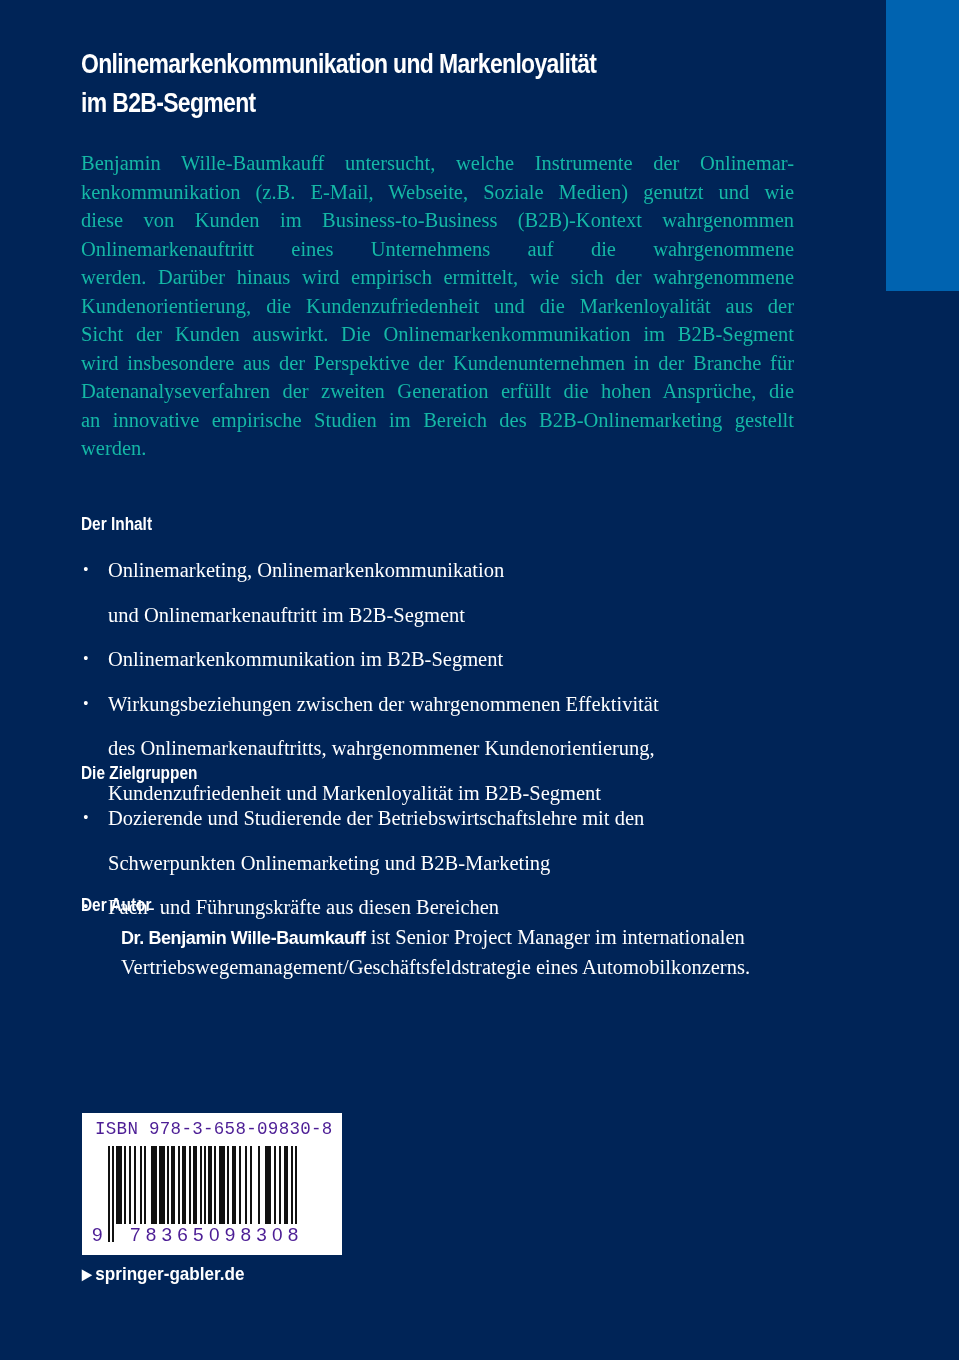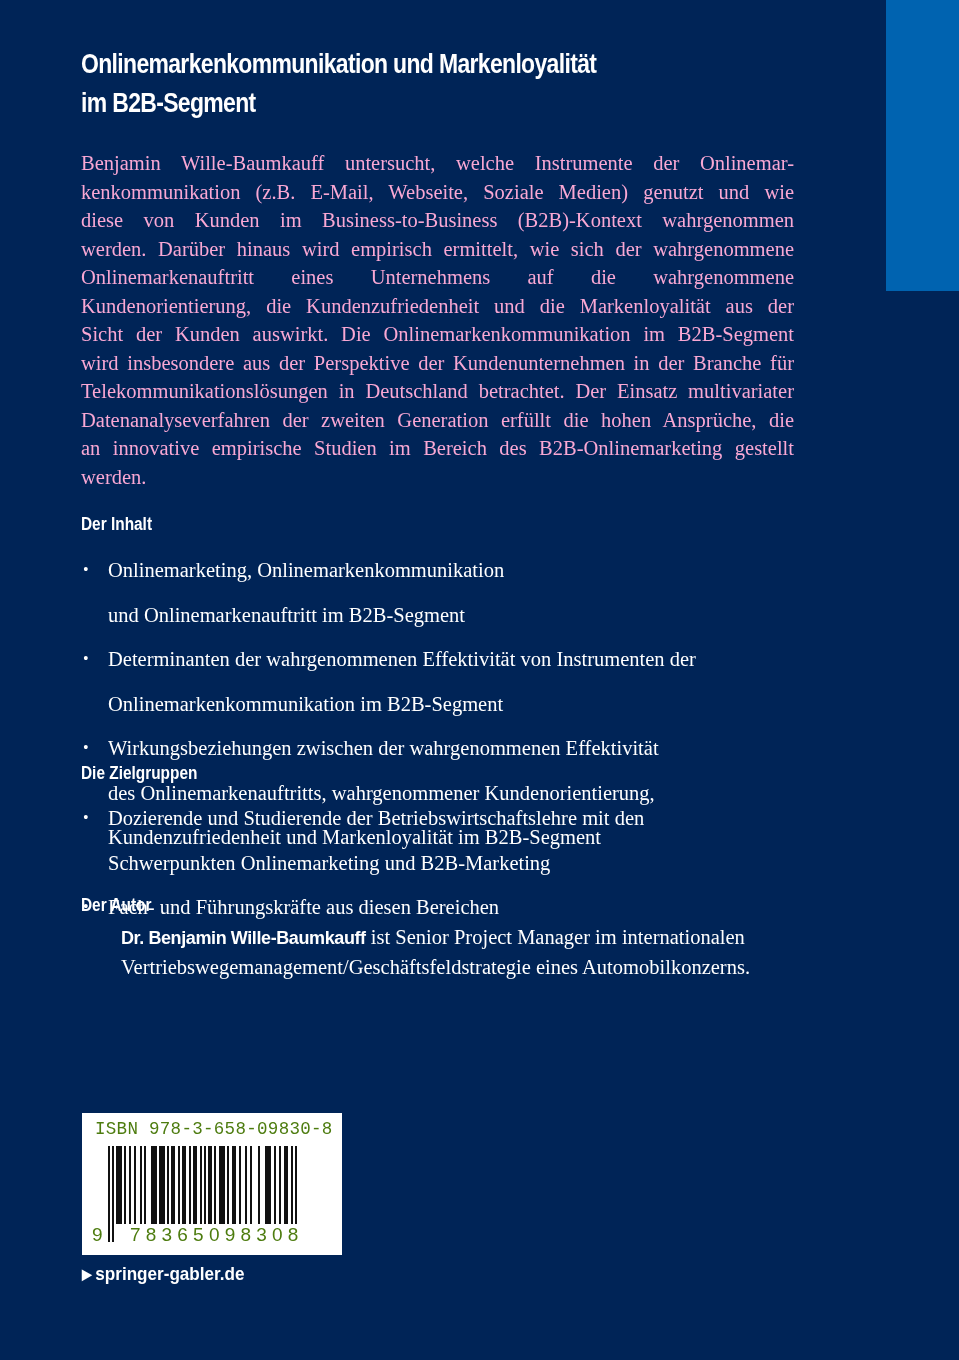--- a/index.html
+++ b/index.html
@@ -39,21 +39,21 @@
     .title div { white-space: nowrap; }
     .blurb {
       position: absolute;
       left: 81px;
       top: 149px;
       width: 713px;
       font-family: "Liberation Serif", serif;
       font-size: 20.5px;
       line-height: 28.5px;
       text-align: justify;
-      color: #f9a8d4;
+      color: #14b8a6;
     }
     .blurb .line {
       display: block;
       white-space: nowrap;
       text-align-last: justify;
       text-align: justify;
       width: 713px;
     }
     .blurb .line.last {
       text-align-last: left;
@@ -113,21 +113,21 @@
       font-size: 18px;
       letter-spacing: -0.4px;
     }
     .barcode-box {
       position: absolute;
       left: 82px;
       top: 1113px;
       width: 260px;
       height: 142px;
       background: #ffffff;
-      color: #4d7c0f;
+      color: #4c1d95;
     }
     .isbn-text {
       position: absolute;
       left: 13px;
       top: 6px;
       font-family: "Liberation Mono", monospace;
       font-size: 17.5px;
       letter-spacing: 0.3px;
       white-space: nowrap;
     }
@@ -184,41 +184,39 @@
 
 <div class="title">
   <div>Onlinemarkenkommunikation und Markenloyalität</div>
   <div>im B2B-Segment</div>
 </div>
 
 <div class="blurb">
   <span class="line">Benjamin Wille-Baumkauff untersucht, welche Instrumente der Onlinemar-</span>
   <span class="line">kenkommunikation (z.B. E-Mail, Webseite, Soziale Medien) genutzt und wie</span>
   <span class="line">diese von Kunden im Business-to-Business (B2B)-Kontext wahrgenommen</span>
+  <span class="line">Onlinemarkenauftritt eines Unternehmens auf die wahrgenommene</span>
   <span class="line">werden. Darüber hinaus wird empirisch ermittelt, wie sich der wahrgenommene</span>
-  <span class="line">Onlinemarkenauftritt eines Unternehmens auf die wahrgenommene</span>
   <span class="line">Kundenorientierung, die Kundenzufriedenheit und die Markenloyalität aus der</span>
   <span class="line">Sicht der Kunden auswirkt. Die Onlinemarkenkommunikation im B2B-Segment</span>
   <span class="line">wird insbesondere aus der Perspektive der Kundenunternehmen in der Branche für</span>
-  <span class="line">Telekommunikationslösungen in Deutschland betrachtet. Der Einsatz multivariater</span>
   <span class="line">Datenanalyseverfahren der zweiten Generation erfüllt die hohen Ansprüche, die</span>
   <span class="line">an innovative empirische Studien im Bereich des B2B-Onlinemarketing gestellt</span>
   <span class="line last">werden.</span>
 </div>
 
 <div class="section-heading" style="top:512px;">Der Inhalt</div>
 <ul class="bullet-list" style="top:540px;">
   <li>
     <span class="bullet">•</span>
     <span class="text-line">Onlinemarketing, Onlinemarkenkommunikation</span>
     <span class="text-line">und Onlinemarkenauftritt im B2B-Segment</span>
   </li>
   <li>
     <span class="bullet">•</span>
-    <span class="text-line">Determinanten der wahrgenommenen Effektivität von Instrumenten der</span>
     <span class="text-line">Onlinemarkenkommunikation im B2B-Segment</span>
   </li>
   <li>
     <span class="bullet">•</span>
     <span class="text-line">Wirkungsbeziehungen zwischen der wahrgenommenen Effektivität</span>
     <span class="text-line">des Onlinemarkenauftritts, wahrgenommener Kundenorientierung,</span>
     <span class="text-line">Kundenzufriedenheit und Markenloyalität im B2B-Segment</span>
   </li>
 </ul>
 

